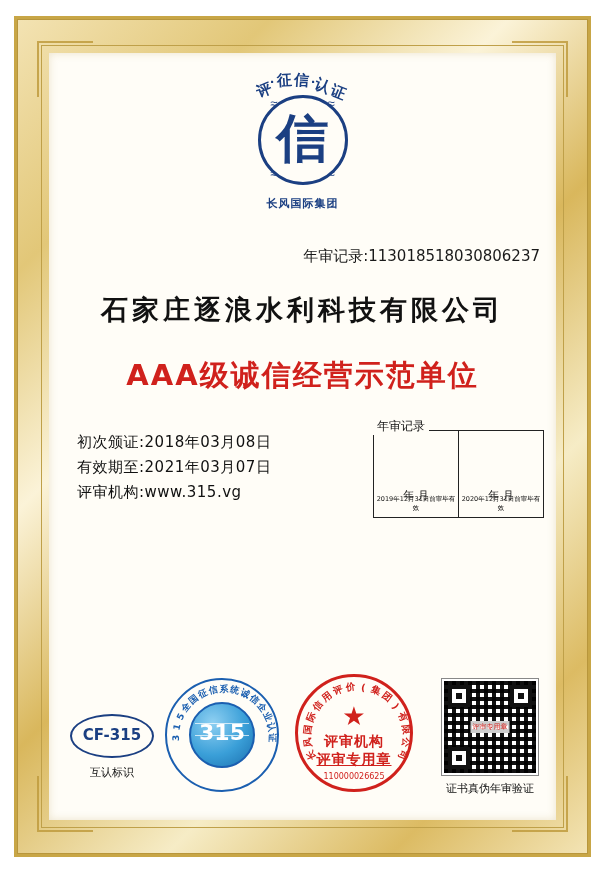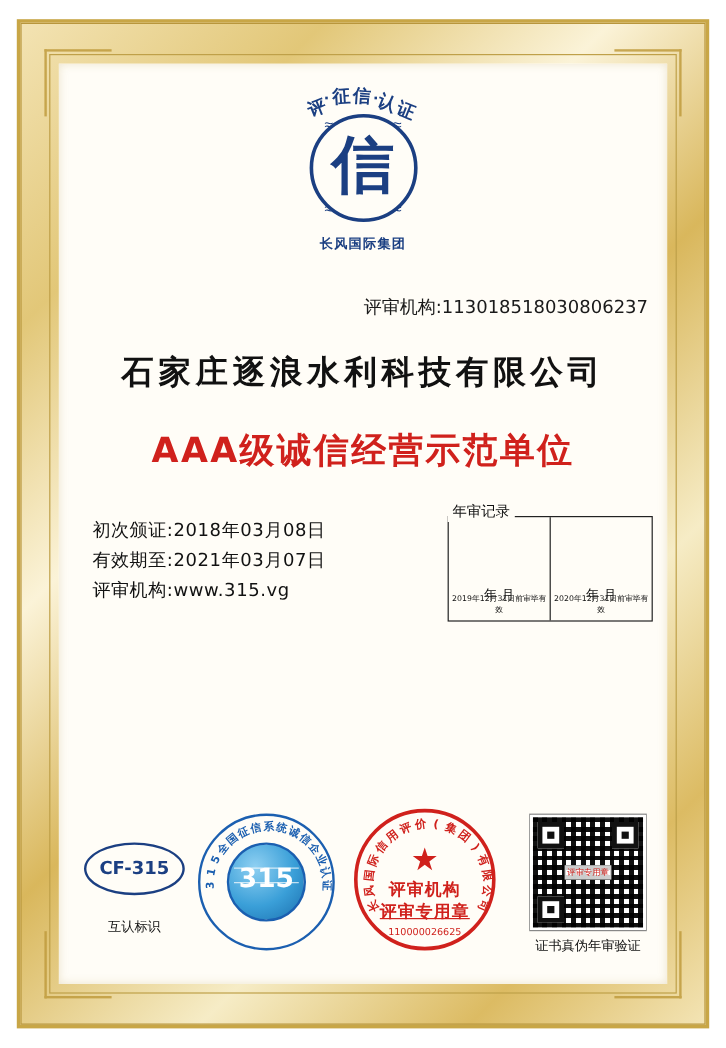--- a/index.html
+++ b/index.html
@@ -276,21 +276,21 @@
     color: #1b3f82;
     font-size: 15px;
     font-weight: bold;
     line-height: 38px;
     font-family: "DejaVu Sans", sans-serif;
     margin: 0 auto;
   }
   .cf-label {
     font-size: 11px;
     color: #111;
-    margin-top: 19px;
+    margin-top: 7px;
     font-family: "DejaVu Sans", sans-serif;
   }
 
   
   .seal-globe { left: 108px; bottom: 6px; width: 118px; height: 118px; }
   .globe-ring {
     position: relative;
     width: 114px;
     height: 114px;
     border-radius: 50%;
@@ -495,21 +495,21 @@
               <i>≈</i>
               <i>≈</i>
           </div>
           <div class="emblem-circle">信</div>
           <div class="emblem-sub">长风国际集团</div>
         </div>
       </div>
 
 
       <div class="credit-code">
-        <span>评审机构:</span><span>113018518030806237</span>
+        <span>年审记录:</span><span>113018518030806237</span>
       </div>
 
       <div class="company">石家庄逐浪水利科技有限公司</div>
 
       <div class="award">AAA级诚信经营示范单位</div>
 
       <div class="detail-row">
         <div class="details">
           <div>初次颁证:2018年03月08日</div>
           <div>有效期至:2021年03月07日</div>

